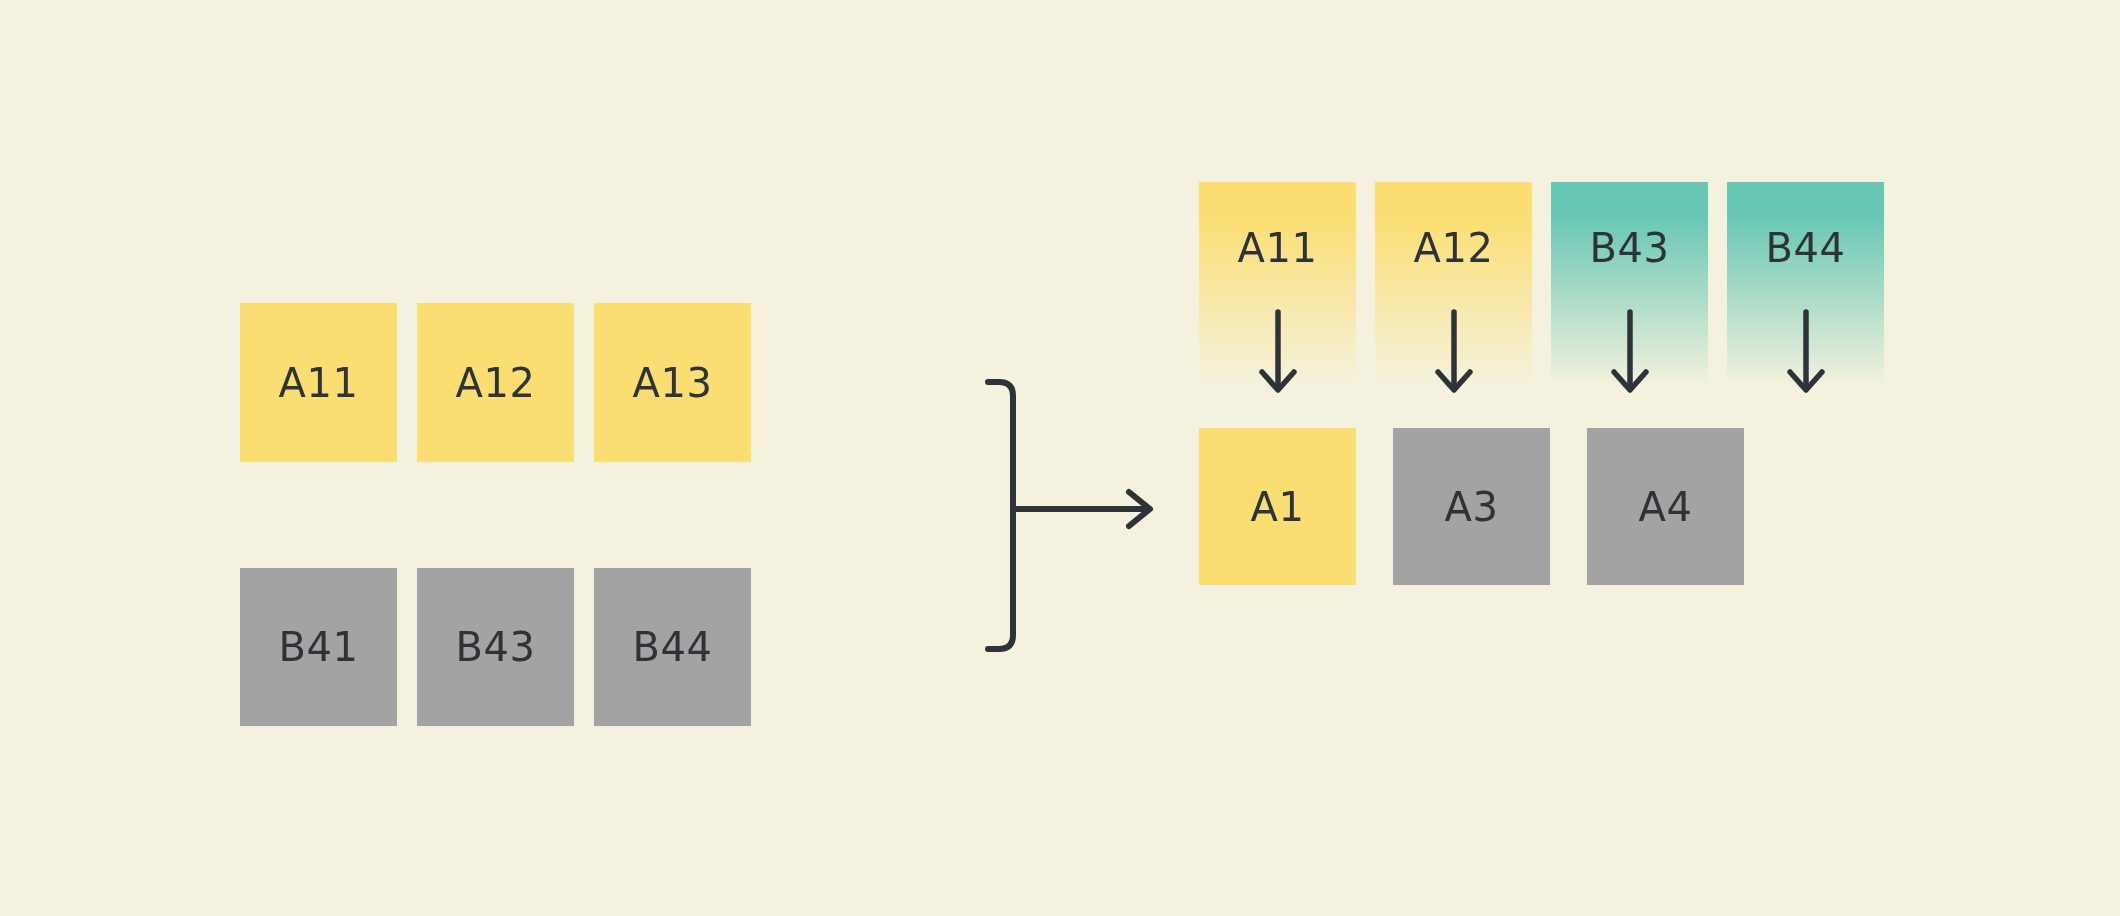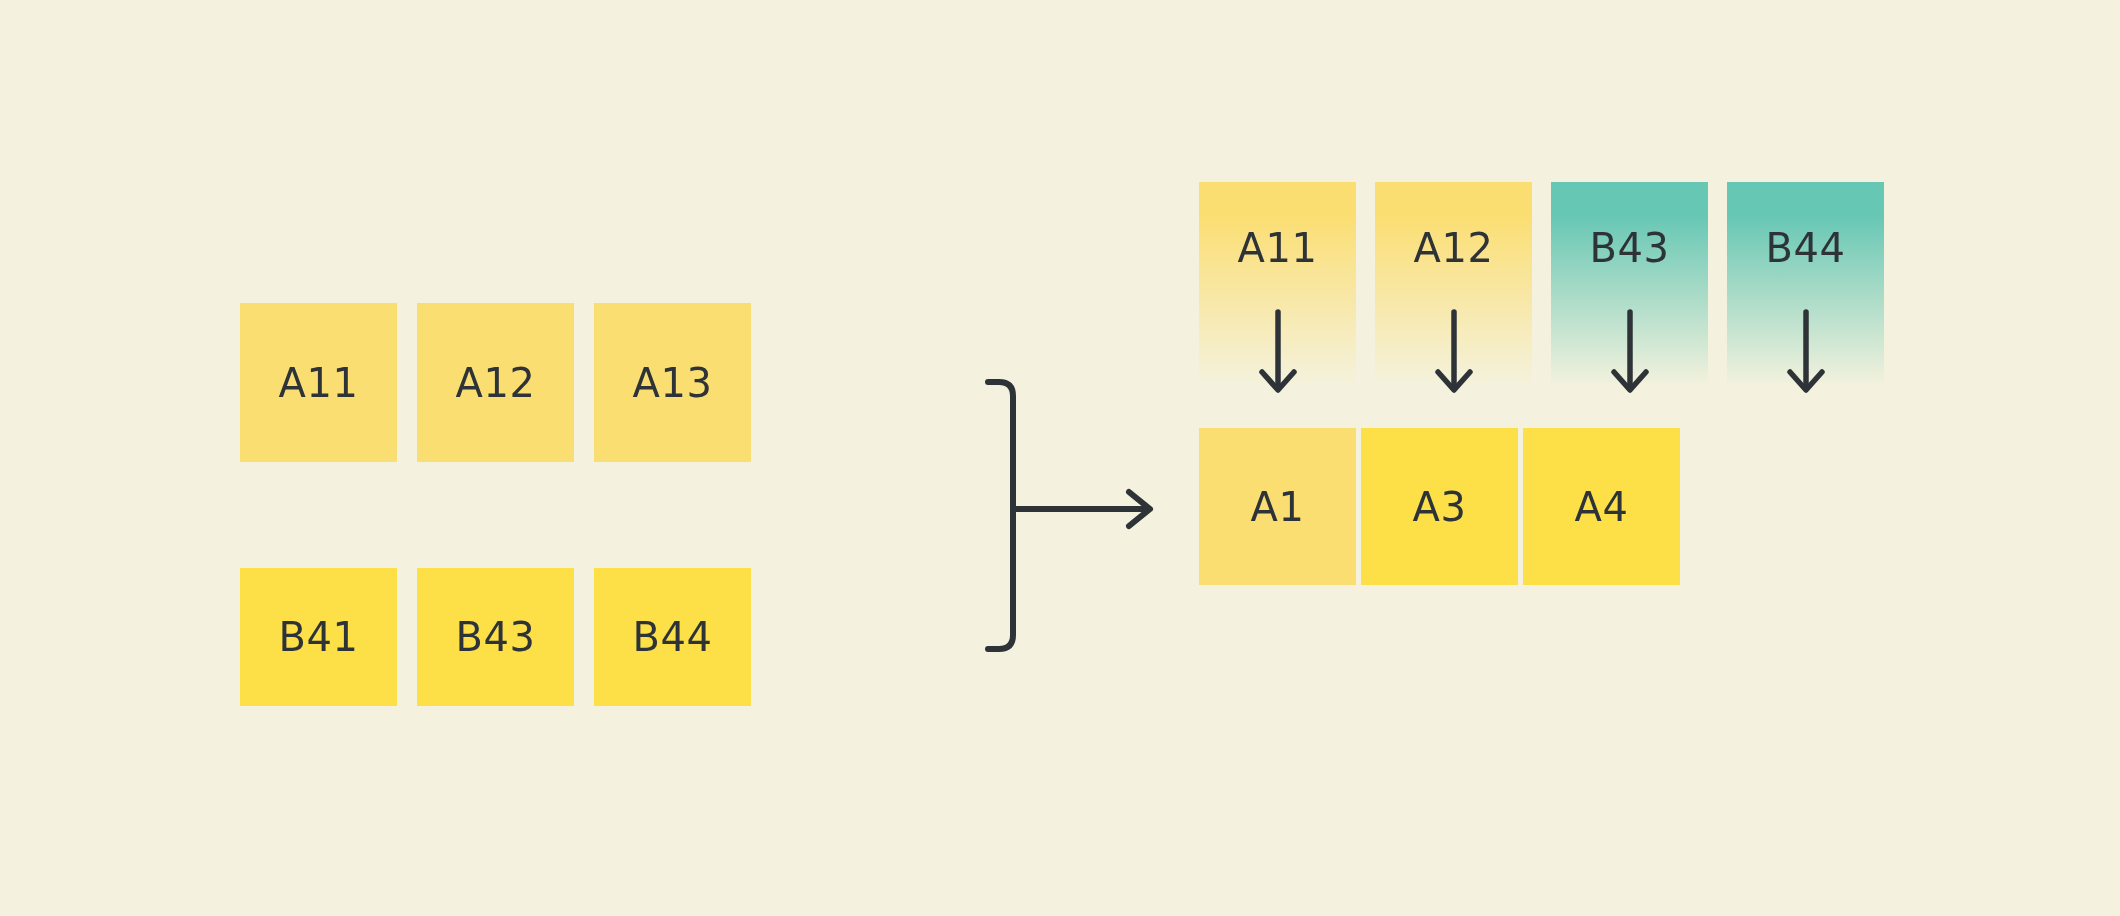--- a/index.html
+++ b/index.html
@@ -24,27 +24,27 @@
   .block {
     width: 157px;
     display: flex;
     align-items: center;
     justify-content: center;
     font-size: 40px;
     font-weight: 500;
     letter-spacing: 0.5px;
   }
   .yellow { background: #FBDE72; }
-  .teal   { background: #fde047; }
+  .teal   { background: #a3a3a3; }
 
   
   .row-a { left: 240px; top: 303px; }
   .row-a .block { height: 159px; }
   .row-b { left: 240px; top: 568px; }
-  .row-b .block { height: 138px; }
+  .row-b .block { height: 158px; }
 
   
   .row-fade { left: 1199px; top: 182px; gap: 19px; }
   .fade-block {
     width: 157px;
     height: 215px;
     display: flex;
     flex-direction: column;
     align-items: center;
     overflow: visible;
@@ -61,21 +61,21 @@
     font-weight: 500;
     letter-spacing: 0.5px;
     line-height: 40px;
   }
   .down-arrow {
     margin-top: 40px;
     flex: none;
   }
 
   
-  .row-result { left: 1199px; top: 428px; gap: 5px; }
+  .row-result { left: 1199px; top: 428px; gap: 37px; }
   .row-result .block { height: 157px; }
 
   
   .merge-arrow {
     position: absolute;
     left: 980px;
     top: 370px;
   }
   svg .stroke {
     fill: none;

